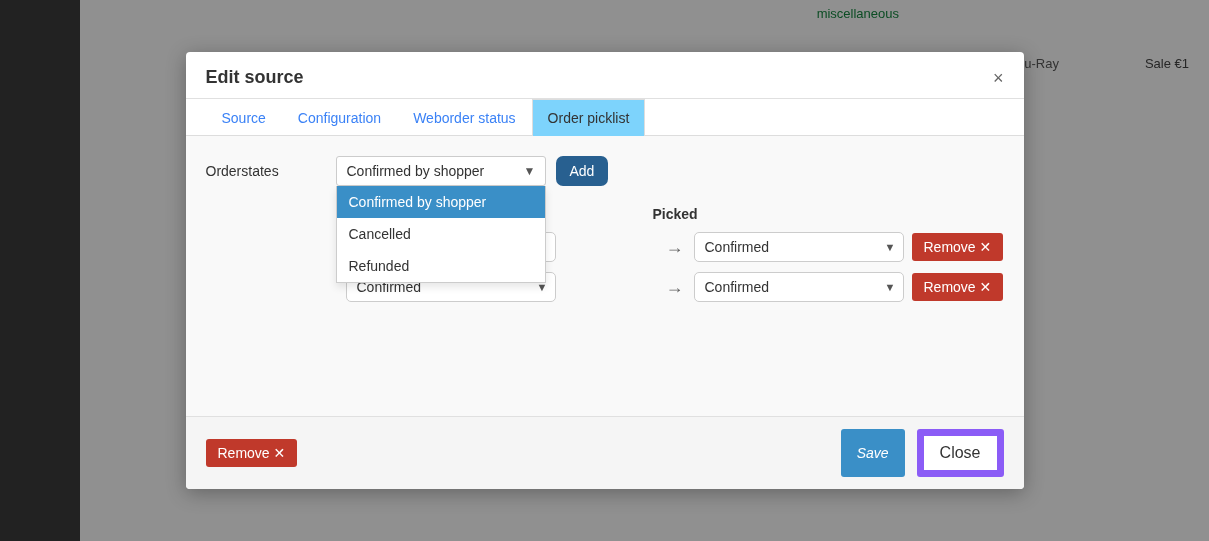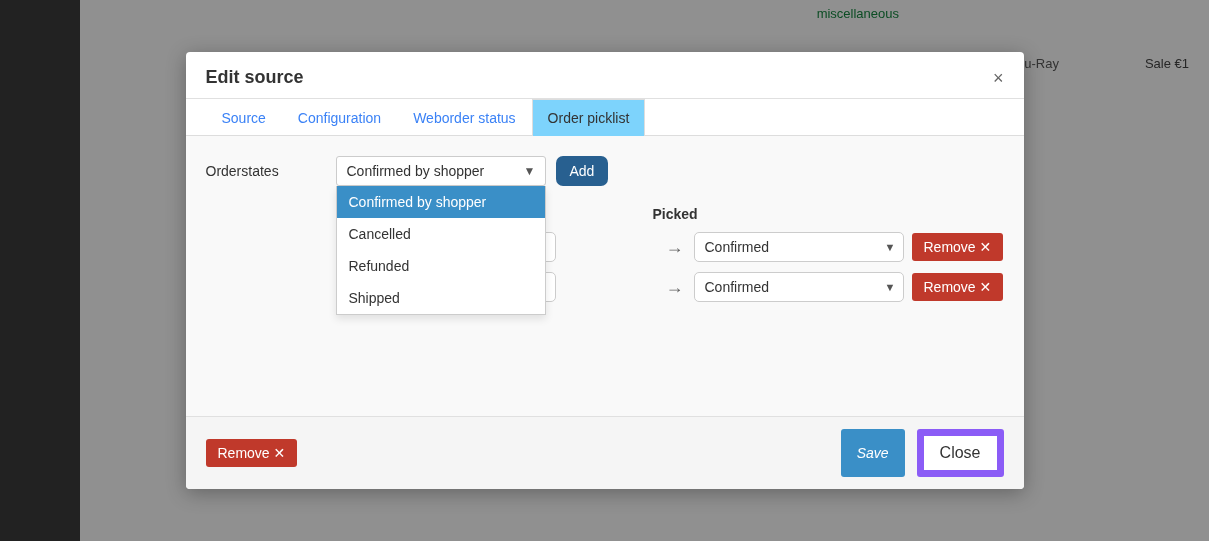--- a/index.html
+++ b/index.html
@@ -359,21 +359,20 @@
             <option value="cancelled">Cancelled</option>
             <option value="refunded">Refunded</option>
             <option value="shipped">Shipped</option>
           </select>
           <span class="select-arrow">▼</span>
           
           <div class="dropdown-menu">
             <div class="dropdown-item selected">Confirmed by shopper</div>
             <div class="dropdown-item">Cancelled</div>
             <div class="dropdown-item">Refunded</div>
-            <div class="dropdown-item">Shipped</div>
           </div>
         </div>
         <button class="btn-add">Add</button>
       </div>
 
       <div class="picklist-headers">
         <div style="width:130px;"></div>
         <div class="col-not-picked">Not picked</div>
         <div style="width:40px;"></div>
         <div class="col-picked">Picked</div>

